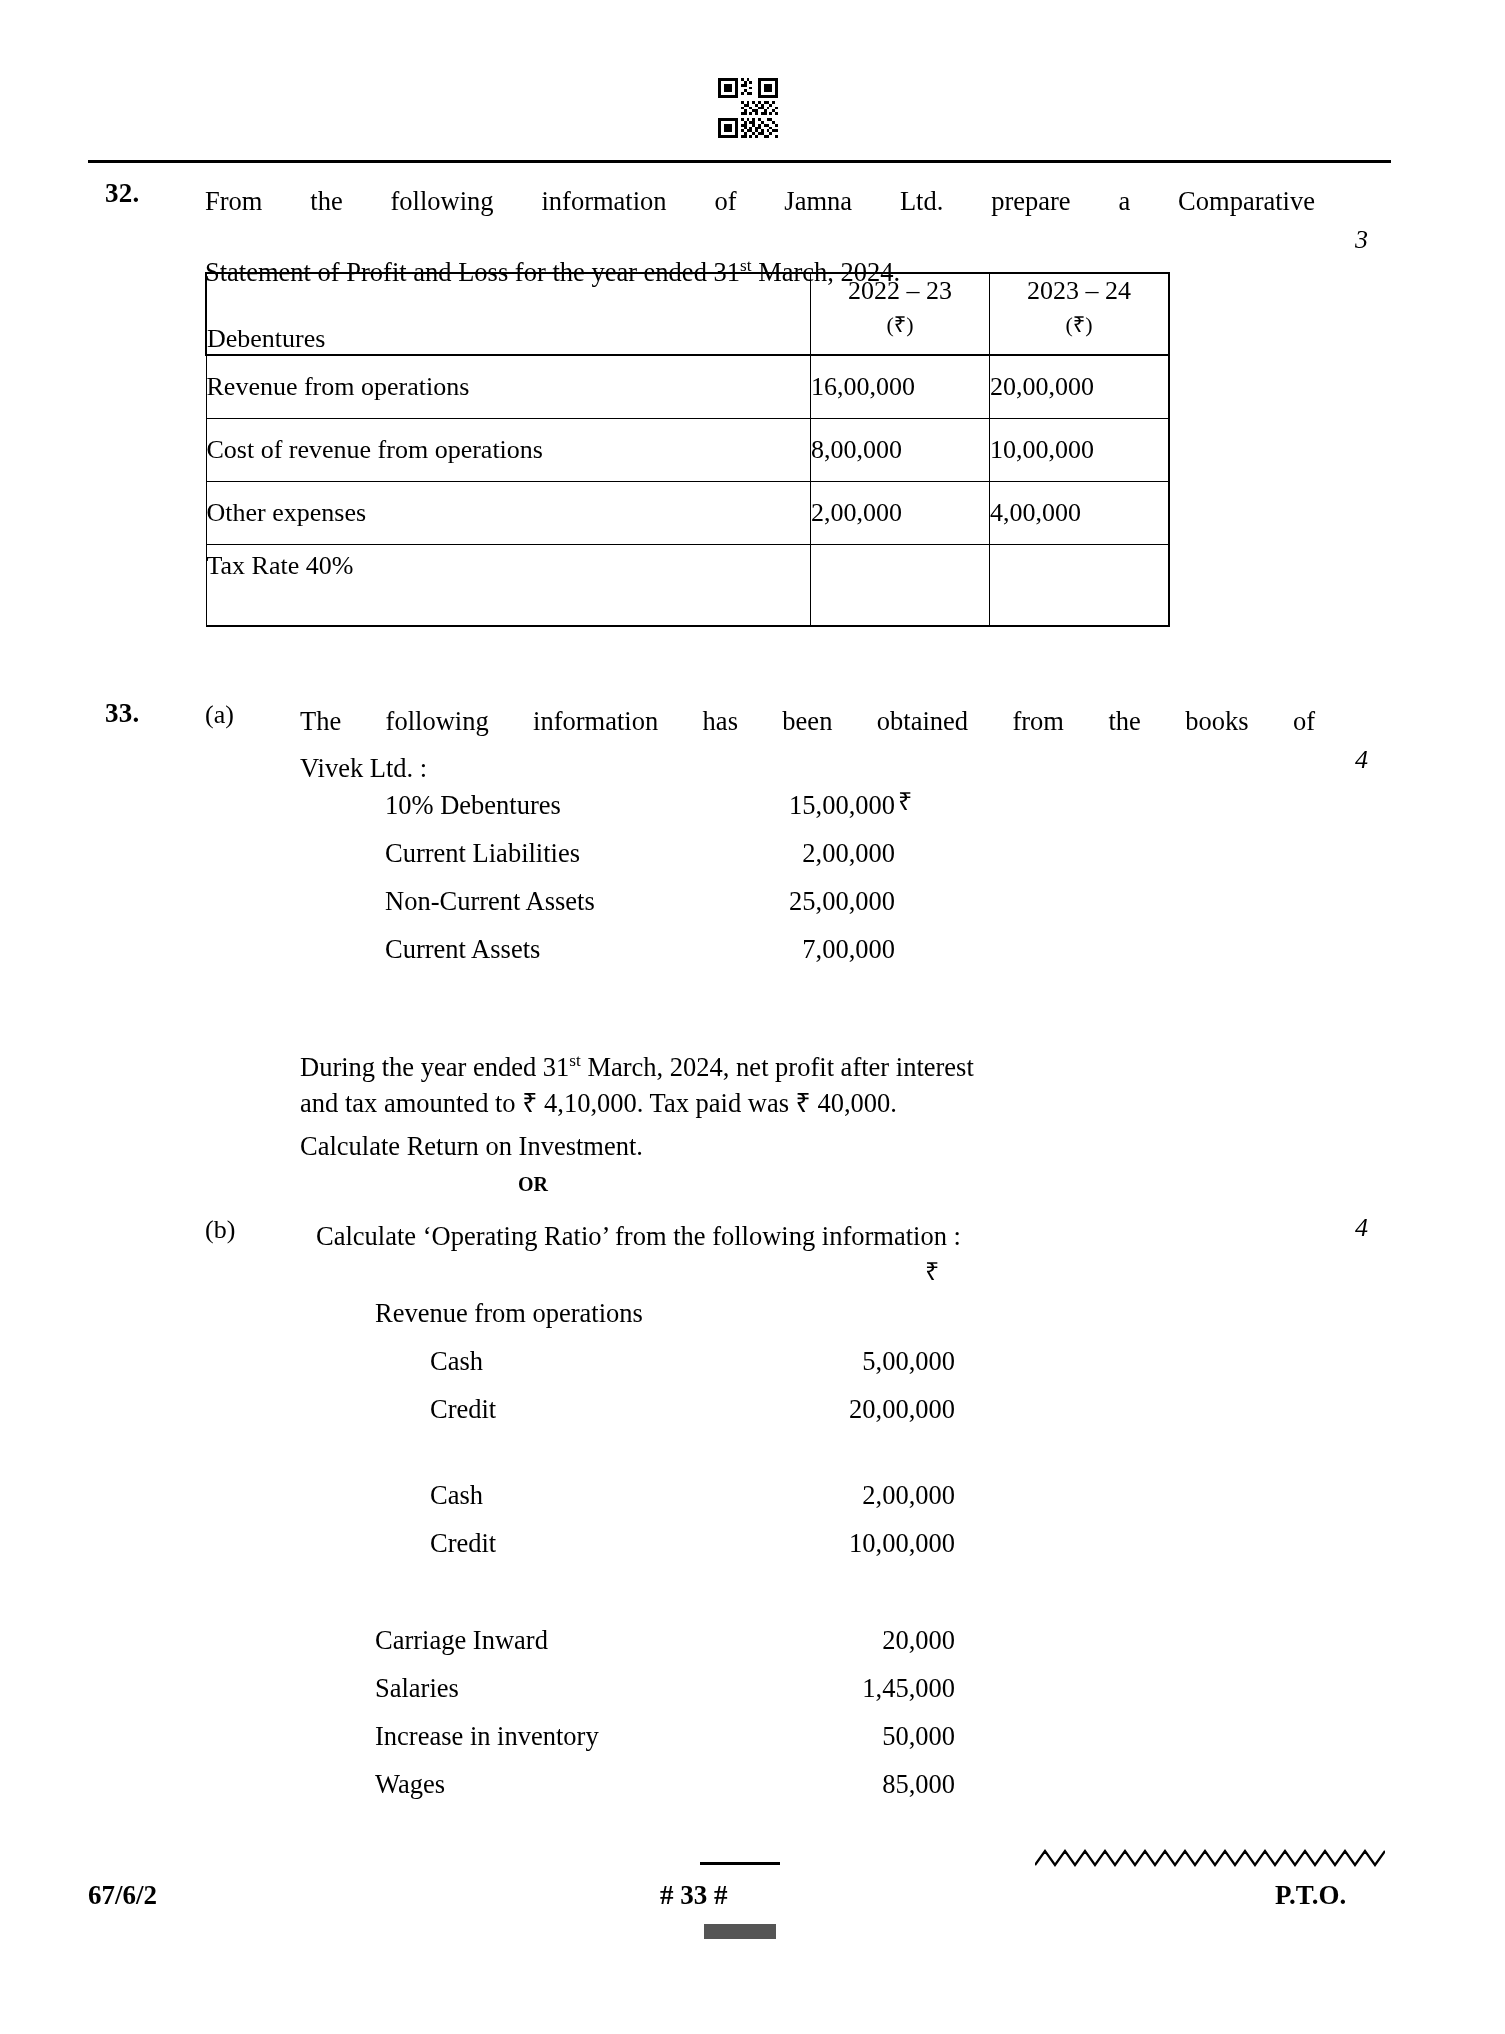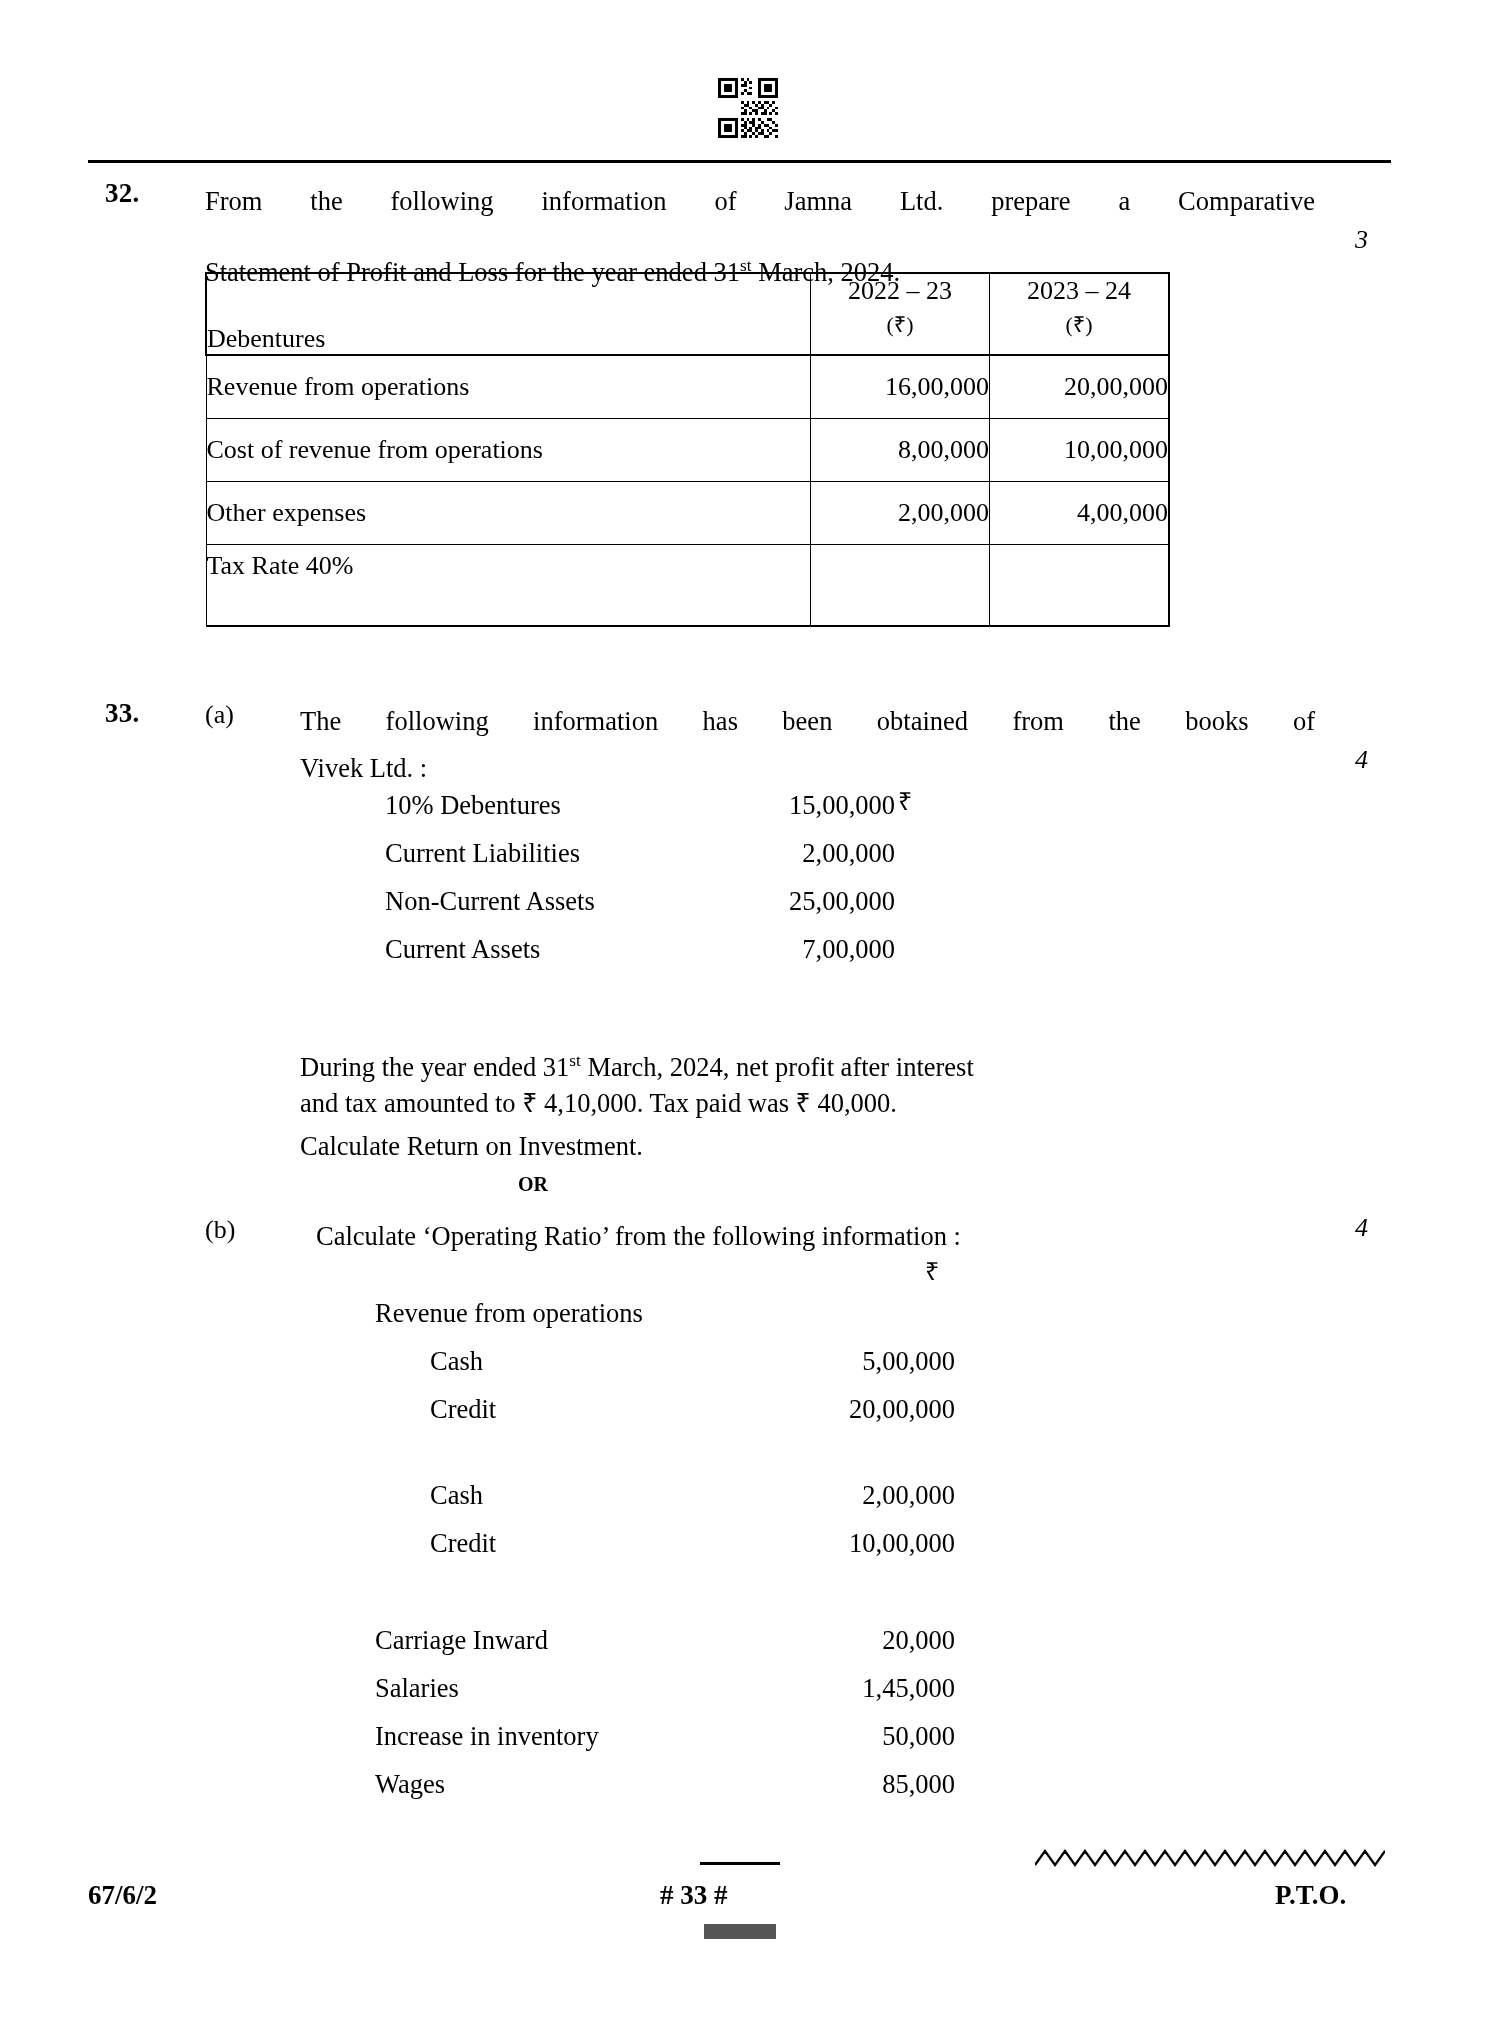--- a/index.html
+++ b/index.html
@@ -31,21 +31,21 @@
   .tbl{position:absolute;left:205px;top:272px;width:965px;
        border-collapse:collapse;font-size:26px;}
   .tbl td,.tbl th{border:1.4px solid #000;padding:0;font-weight:normal;}
   .tbl .outer-top td{border-top:2.6px solid #000;border-radius:11px;}
   .th-part{height:80px;vertical-align:bottom;padding:0 0 12px 18px;text-align:left;}
   .th-yr{width:178px;text-align:center;vertical-align:top;padding-top:10px;
          line-height:34px;}
   .th-yr .rs{display:block;font-size:22px;}
   .cell-p{height:62px;padding-left:18px;text-align:left;
           border-left:2.6px solid #000;}
-  .cell-n{width:178px;text-align:right;padding-right:22px;margin-top:17px;}
+  .cell-n{width:178px;padding-right:22px;margin-top:17px;}
   .cell-n.last{border-right:2.6px solid #000;}
   .row-head td{border-bottom:2.6px solid #000;}
   .row-last td{border-bottom:2.6px solid #000;height:74px;vertical-align:top;
                padding-top:6px;}
 
   
   .mlist{position:absolute;font-size:26.5px;}
   .mlist .row{display:block;height:48px;white-space:nowrap;}
   .mlist .nm{display:inline-block;}
   .mlist .amt{display:inline-block;text-align:right;}

